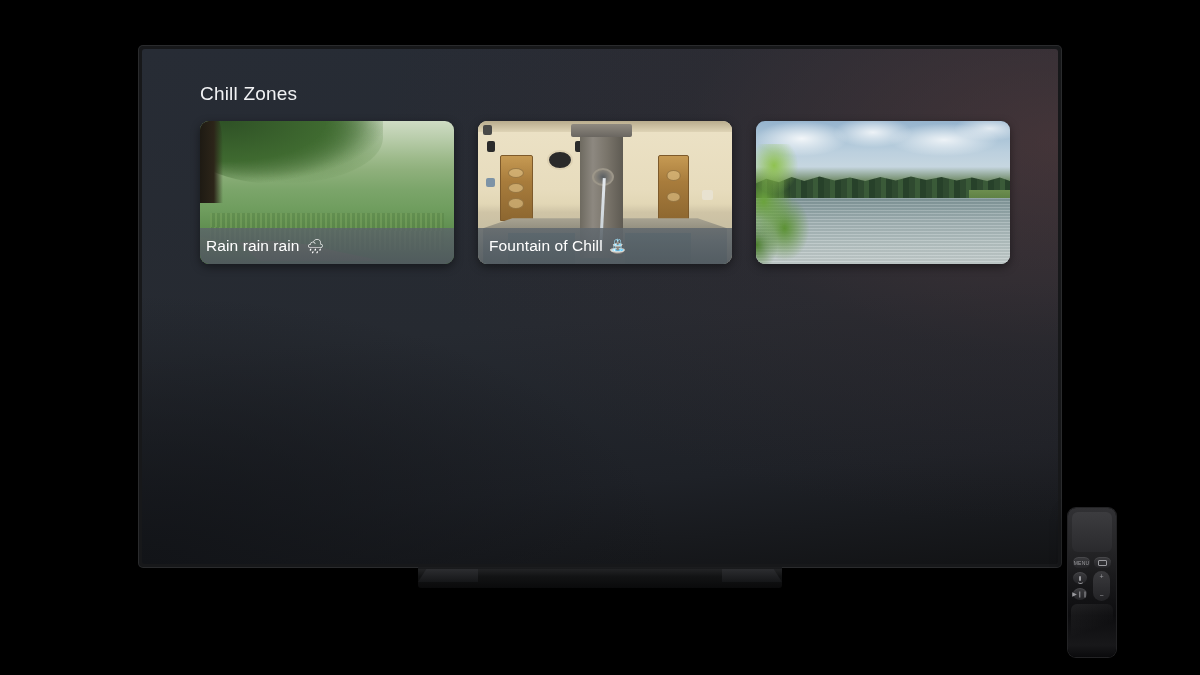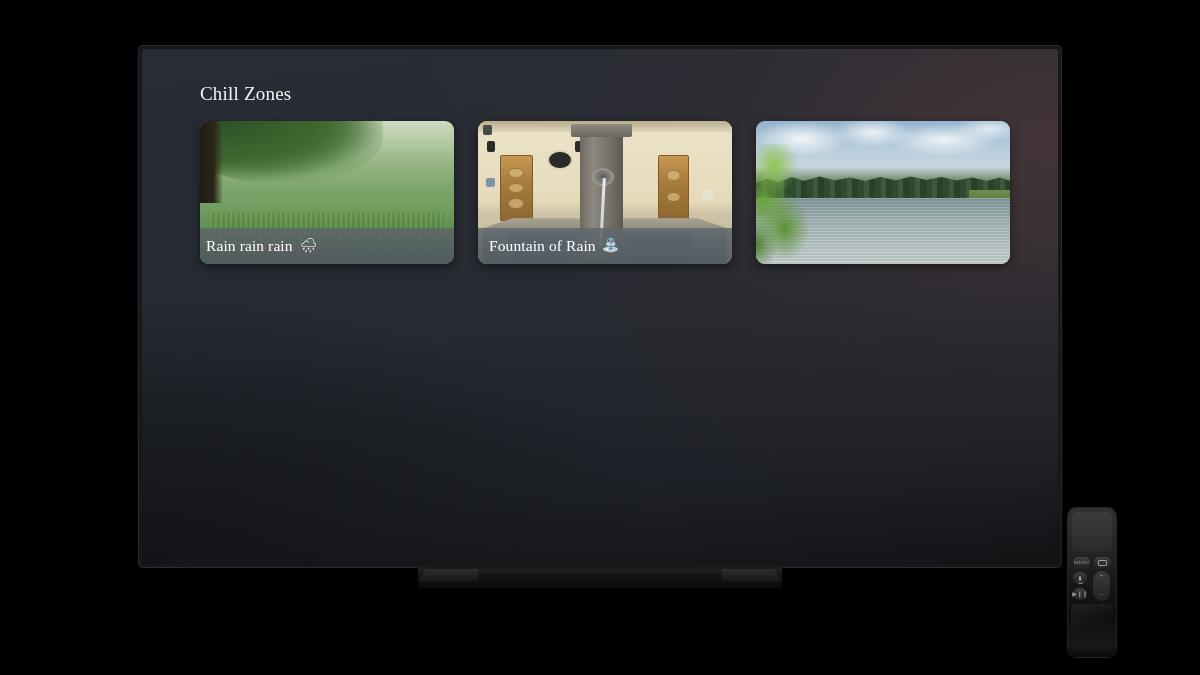--- a/index.html
+++ b/index.html
@@ -4,21 +4,21 @@
 <style>
   * { box-sizing: border-box; margin: 0; padding: 0; }
   html, body {
     width: 1200px; height: 675px;
     background: #000;
     overflow: hidden;
     font-family: "Liberation Sans", sans-serif;
   }
 
   
-  .scene { position: relative; width: 1200px; height: 675px; background: #000; font-family: Liberation Serif, serif; }
+  .scene { position: relative; width: 1200px; height: 675px; background: #000; }
 
   
   .tv {
     position: absolute;
     left: 139px; top: 46px;
     width: 922px; height: 521px;
     background: #17181a;
     border-radius: 4px;
     padding: 3px;
     box-shadow: 0 0 0 1px #2a2b2d, 0 10px 40px rgba(0,0,0,.9);
@@ -408,21 +408,21 @@
               <div class="fw-plaque" style="left:88%;top:48%;width:11px;height:10px;background:#e8e2d0;"></div>
               <div class="fw-basin"></div>
               <div class="fw-pool p1"></div>
               <div class="fw-pool p2"></div>
               <div class="fw-pillar"></div>
               <div class="fw-cap"></div>
               <div class="fw-spout"></div>
               <div class="fw-water"></div>
             </div>
             <div class="card-label lbl-gray" style="background:linear-gradient(180deg,rgba(96,104,110,.85) 0%,rgba(84,92,98,.93) 100%);">
-              <span>Fountain of Rain</span>
+              <span>Fountain of Chill</span>
               <span class="emoji">⛲</span>
             </div>
           </div>
 
           <div class="card">
             <div class="card-art art-pond">
               <div class="pond-clouds"></div>
               <div class="pond-treeline"></div>
               <div class="pond-rightbank"></div>
               <div class="pond-water"></div>

